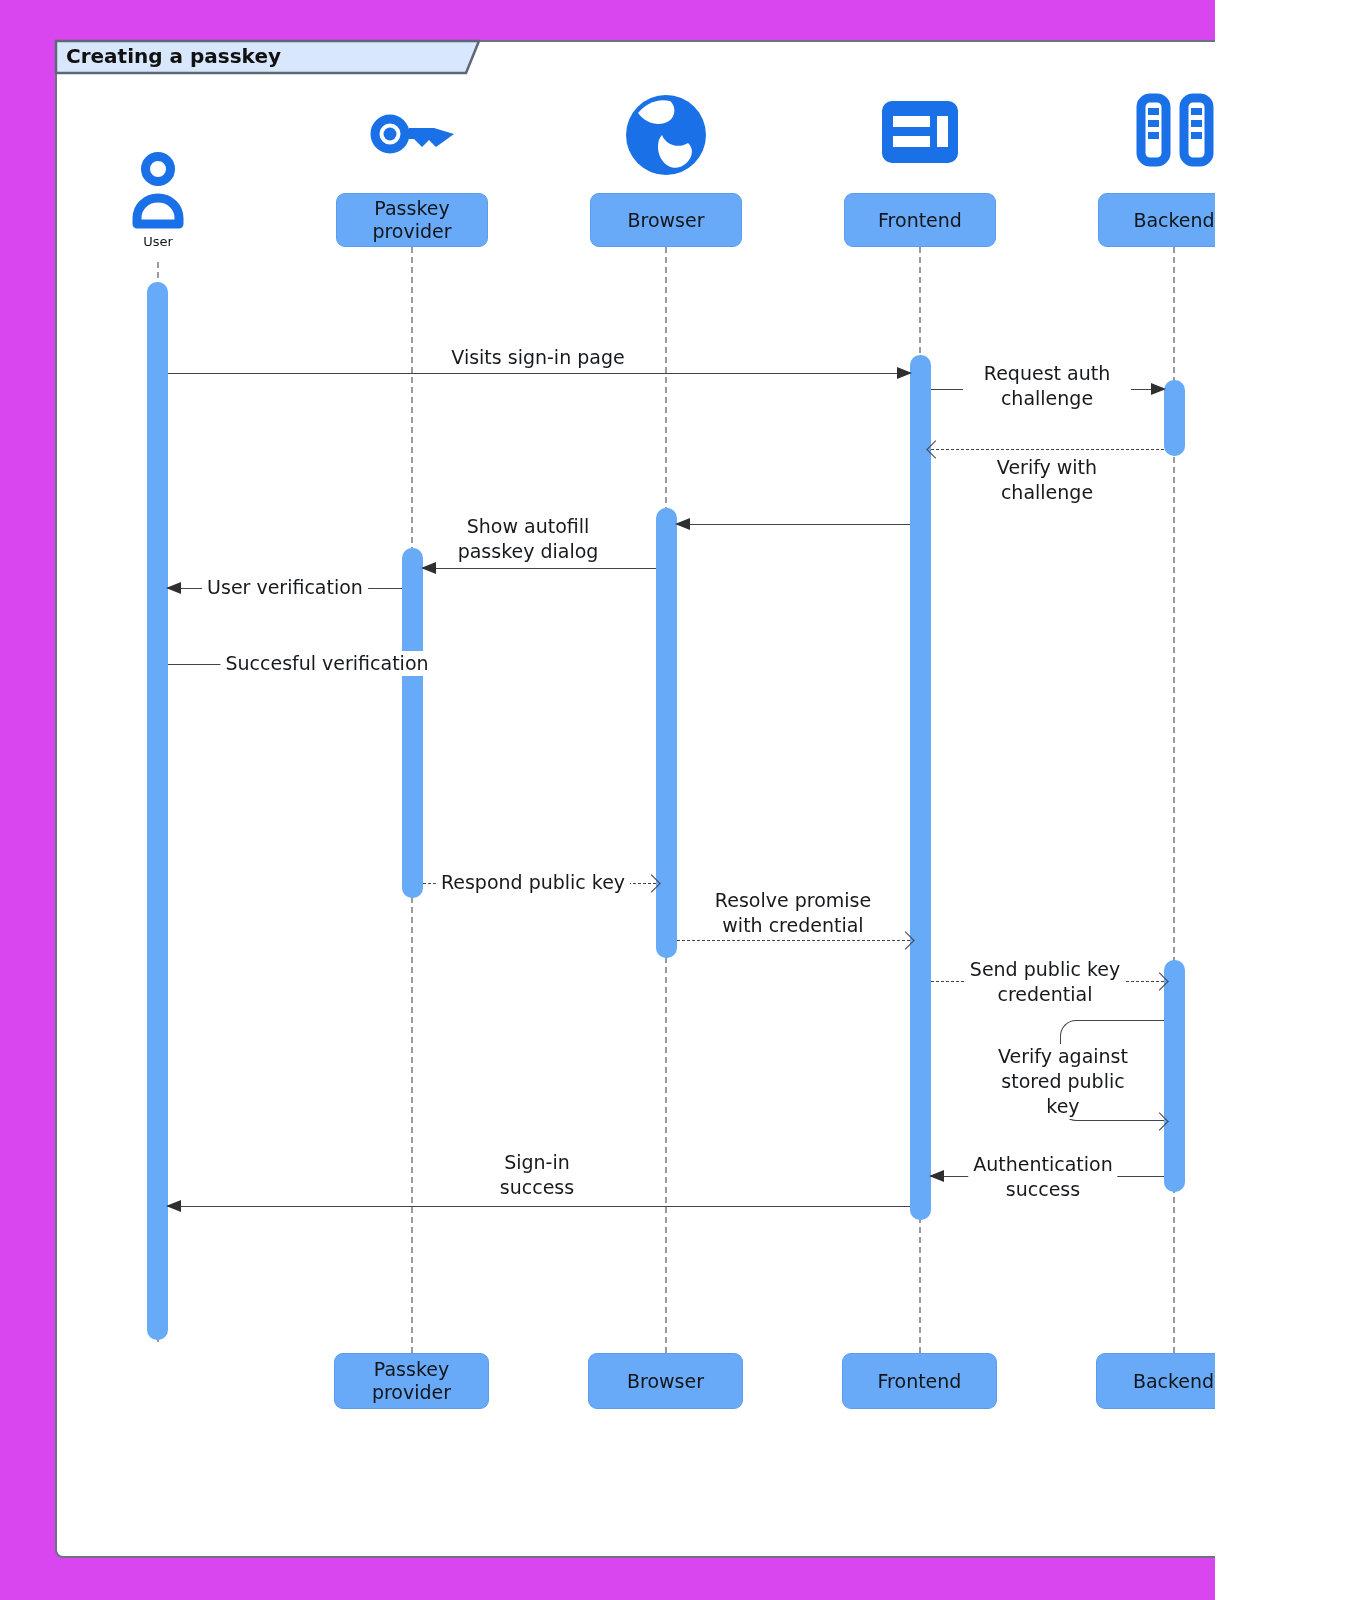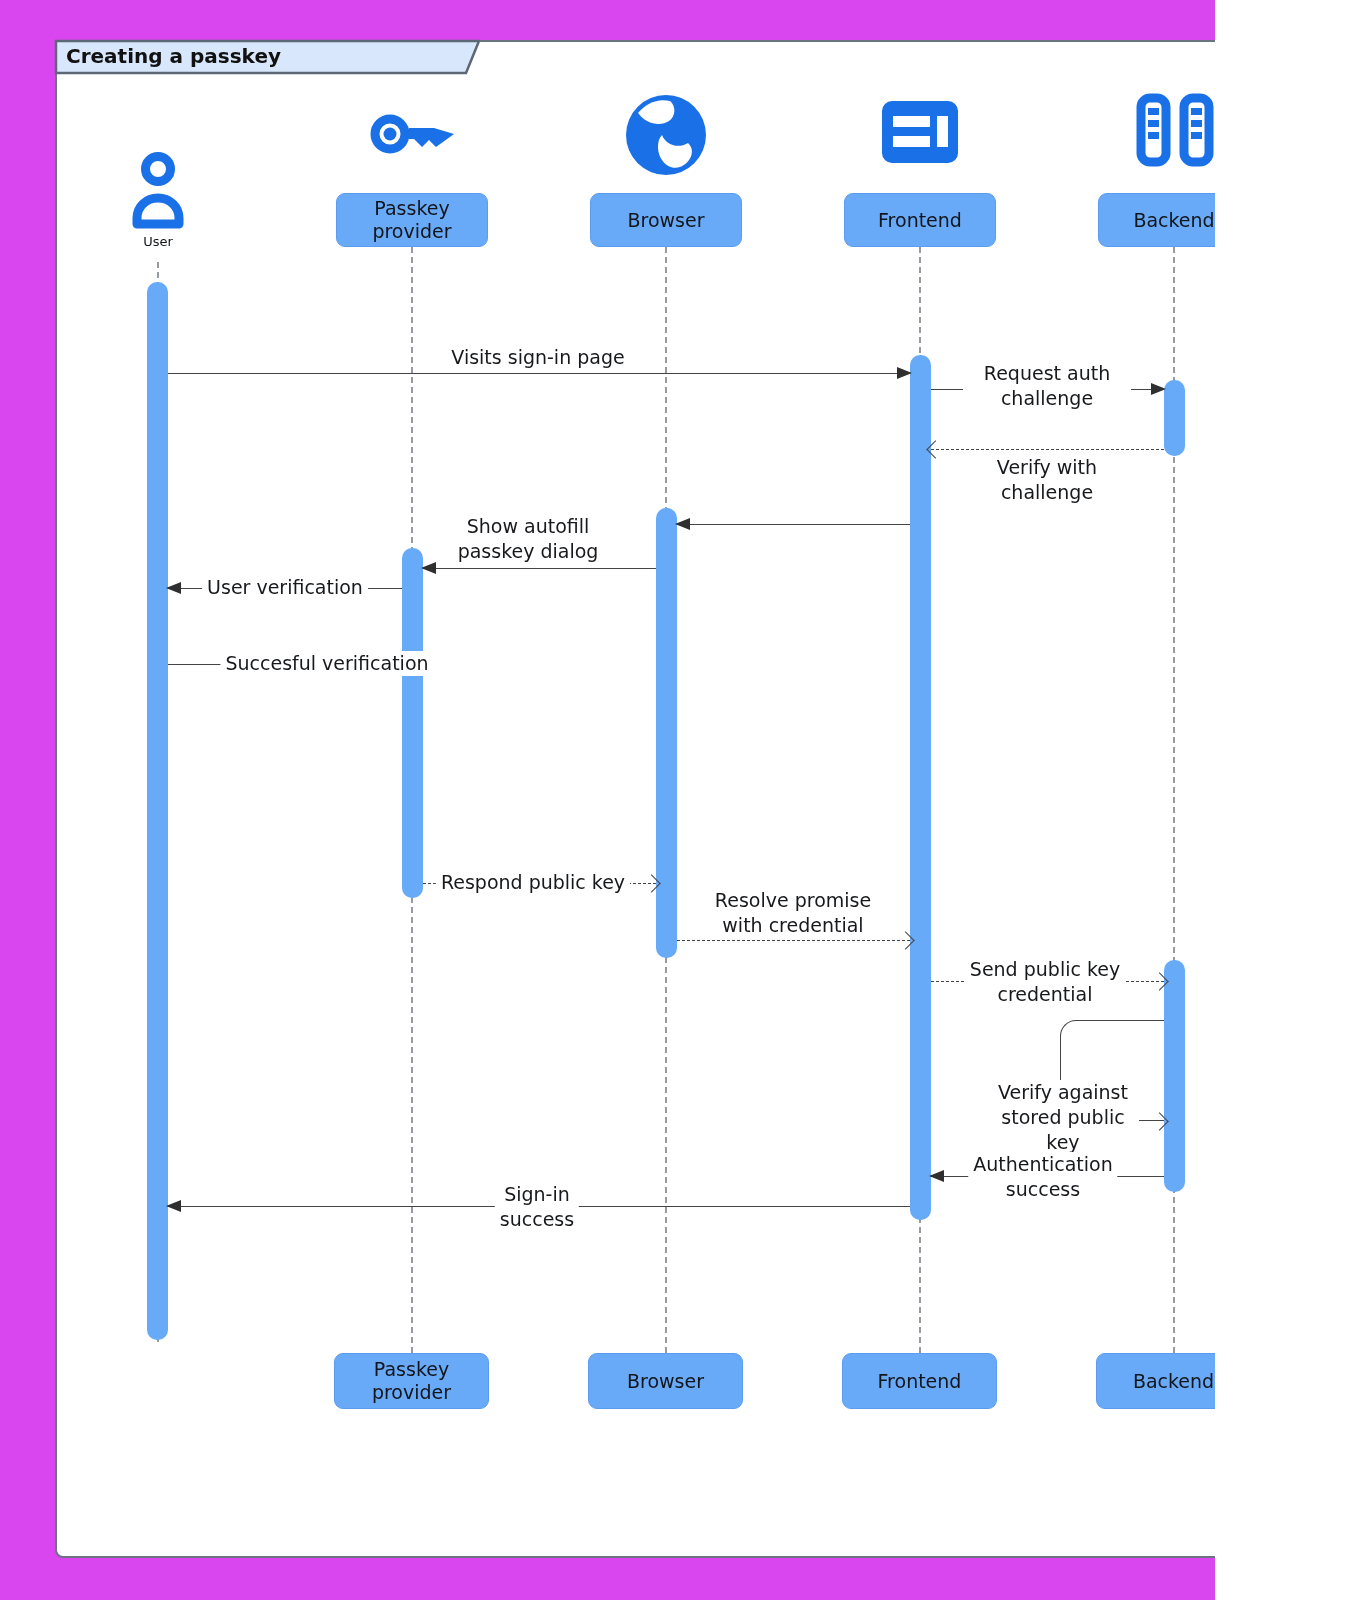--- a/index.html
+++ b/index.html
@@ -157,25 +157,25 @@
   <div class="mlabel" style="left:1047px; top:455px;">Verify with challenge</div>
   <div class="mlabel" style="left:528px;  top:514px;">Show autofill
 passkey dialog</div>
   <div class="mlabel" style="left:285px;  top:575px;">User verification</div>
   <div class="mlabel" style="left:285px;  top:651px;margin-left:42px;">Succesful verification</div>
   <div class="mlabel" style="left:533px;  top:870px;">Respond public key</div>
   <div class="mlabel" style="left:793px;  top:888px;">Resolve promise
 with credential</div>
   <div class="mlabel" style="left:1045px; top:957px;">Send public key
 credential</div>
-  <div class="mlabel" style="left:1063px; top:1044px;margin-top:36px;">Verify against
+  <div class="mlabel" style="left:1063px; top:1044px;">Verify against
 stored public key</div>
   <div class="mlabel" style="left:1043px; top:1152px;text-align:center;">Authentication
 success</div>
-  <div class="mlabel" style="left:537px;  top:1182px;">Sign-in
+  <div class="mlabel" style="left:537px;  top:1150px;">Sign-in
 success</div>
 
   <div class="actor-box" style="left:334px; top:1353px; width:155px; height:56px;">Passkey provider</div>
   <div class="actor-box" style="left:588px; top:1353px; width:155px; height:56px;">Browser</div>
   <div class="actor-box" style="left:842px; top:1353px; width:155px; height:56px;">Frontend</div>
   <div class="actor-box" style="left:1096px; top:1353px; width:155px; height:56px;">Backend</div>
 
 </div>
 
 </body></html>

